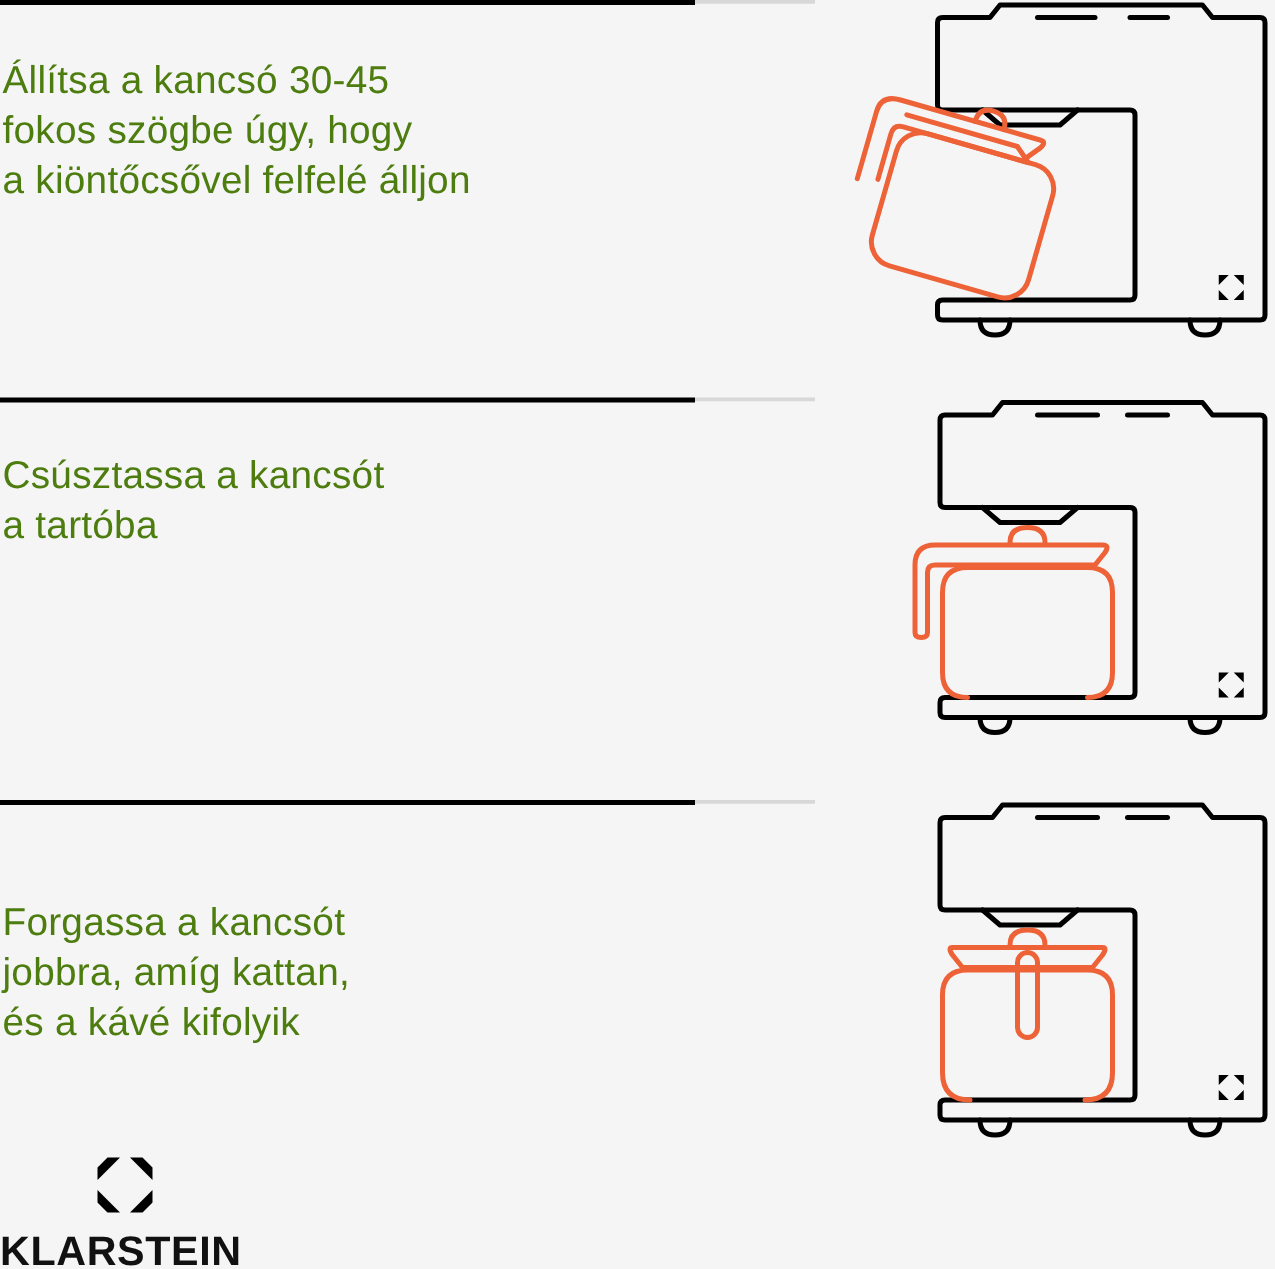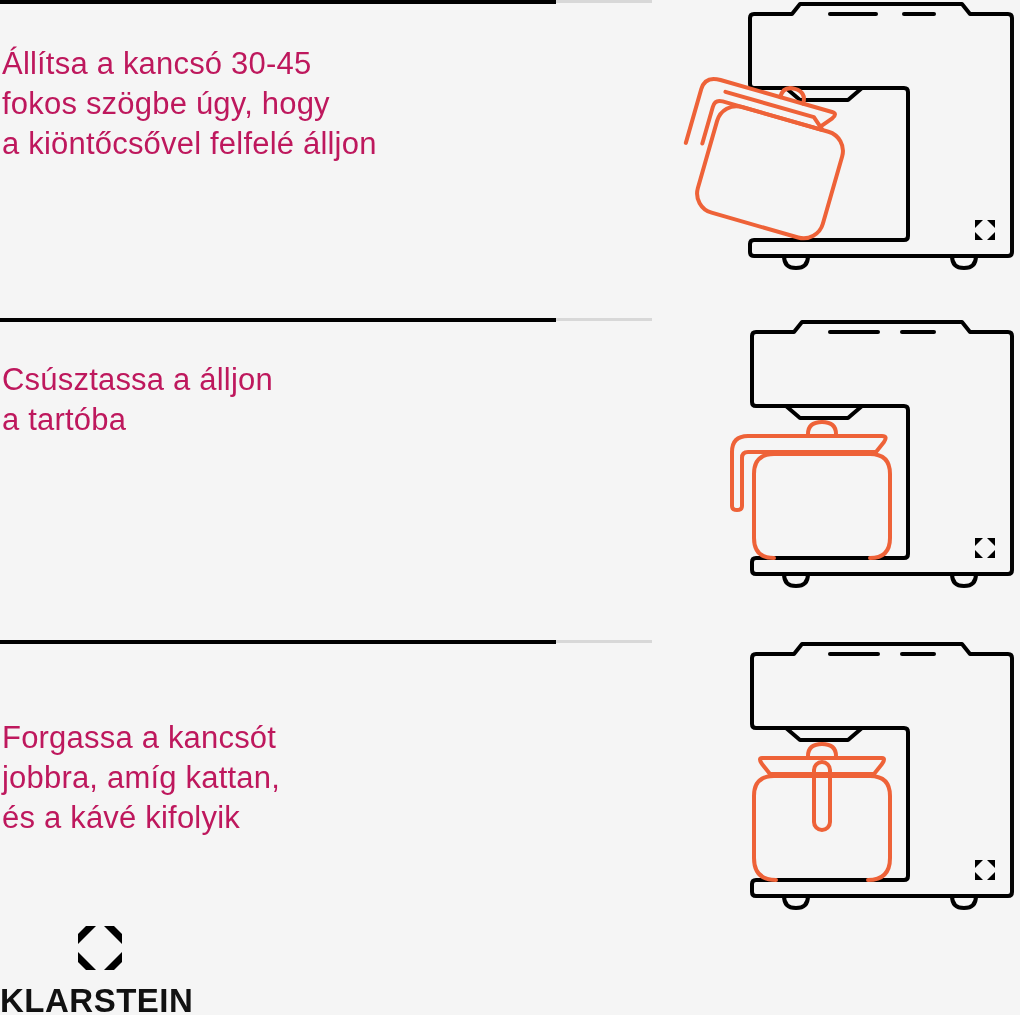--- a/index.html
+++ b/index.html
@@ -1,20 +1,20 @@
 <!DOCTYPE html>
 <html><head>
 <meta charset="utf-8">
 <style>
   html,body{margin:0;padding:0;}
   body{width:1020px;height:1015px;background:#f5f5f5;position:relative;overflow:hidden;font-family:"Liberation Sans",sans-serif;color:#111;}
   .divider{position:absolute;left:0;height:4px;}
   .divider .dark{position:absolute;left:0;top:0;width:556px;height:4px;background:#000;}
   .divider .light{position:absolute;left:556px;top:0;width:96px;height:3px;background:#d8d8d8;}
-  .step-text{position:absolute;left:2px;font-size:31px;line-height:40px;letter-spacing:0.2px;white-space:pre-line;color:#be185d;}
+  .step-text{position:absolute;left:2px;font-size:31px;line-height:40px;letter-spacing:0.2px;white-space:pre-line;color:#4d7c0f;}
   .illus{position:absolute;}
   .logo{position:absolute;left:0;top:920px;width:210px;}
   .logo-mark{position:absolute;left:76px;top:4px;}
   .logo-text{position:absolute;left:0;top:62px;font-size:33px;font-weight:bold;letter-spacing:0.5px;}
 </style>
 </head>
 <body>
 
 <div class="divider" style="top:0;">
     <div class="dark"></div>
@@ -38,21 +38,21 @@
     <path d="M34 164 L34 108 Q34 94 50 94 L166 94 Q172 94 168 100 L160 110"></path>
     <rect x="58" y="114" width="130" height="110" rx="20"></rect>
     <path d="M112 94 Q112 82 124 82 Q136 82 136 94"></path>
   </g>
 </svg>
 
 <div class="divider" style="top:318px;">
     <div class="dark"></div>
     <div class="light"></div>
   </div>
-<div class="step-text" style="top:360px;">Csúsztassa a álljon
+<div class="step-text" style="top:360px;">Csúsztassa a kancsót
 a tartóba</div>
 <svg class="illus" style="left:700px;top:310px;" width="320" height="280" viewBox="0 0 320 280">
   <g fill="none" stroke="#000" stroke-width="4" stroke-linejoin="round" stroke-linecap="round">
     <path d="M94 22 L102 12 L262 12 L270 22 L308 22 Q312 22 312 26 L312 260 Q312 264 308 264 L56 264 Q52 264 52 260 L52 252 Q52 248 56 248 L204 248 Q208 248 208 244 L208 100 Q208 96 204 96 L56 96 Q52 96 52 92 L52 26 Q52 22 56 22 Z"></path>
     <line x1="130" y1="22" x2="178" y2="22"></line>
       <line x1="202" y1="22" x2="234" y2="22"></line>
     <path d="M86 96 L100 108 L148 108 L162 96"></path>
     <path d="M84 264 Q84 276 96 276 Q108 276 108 264"></path>
       <path d="M252 264 Q252 276 264 276 Q276 276 276 264"></path>
   </g>

